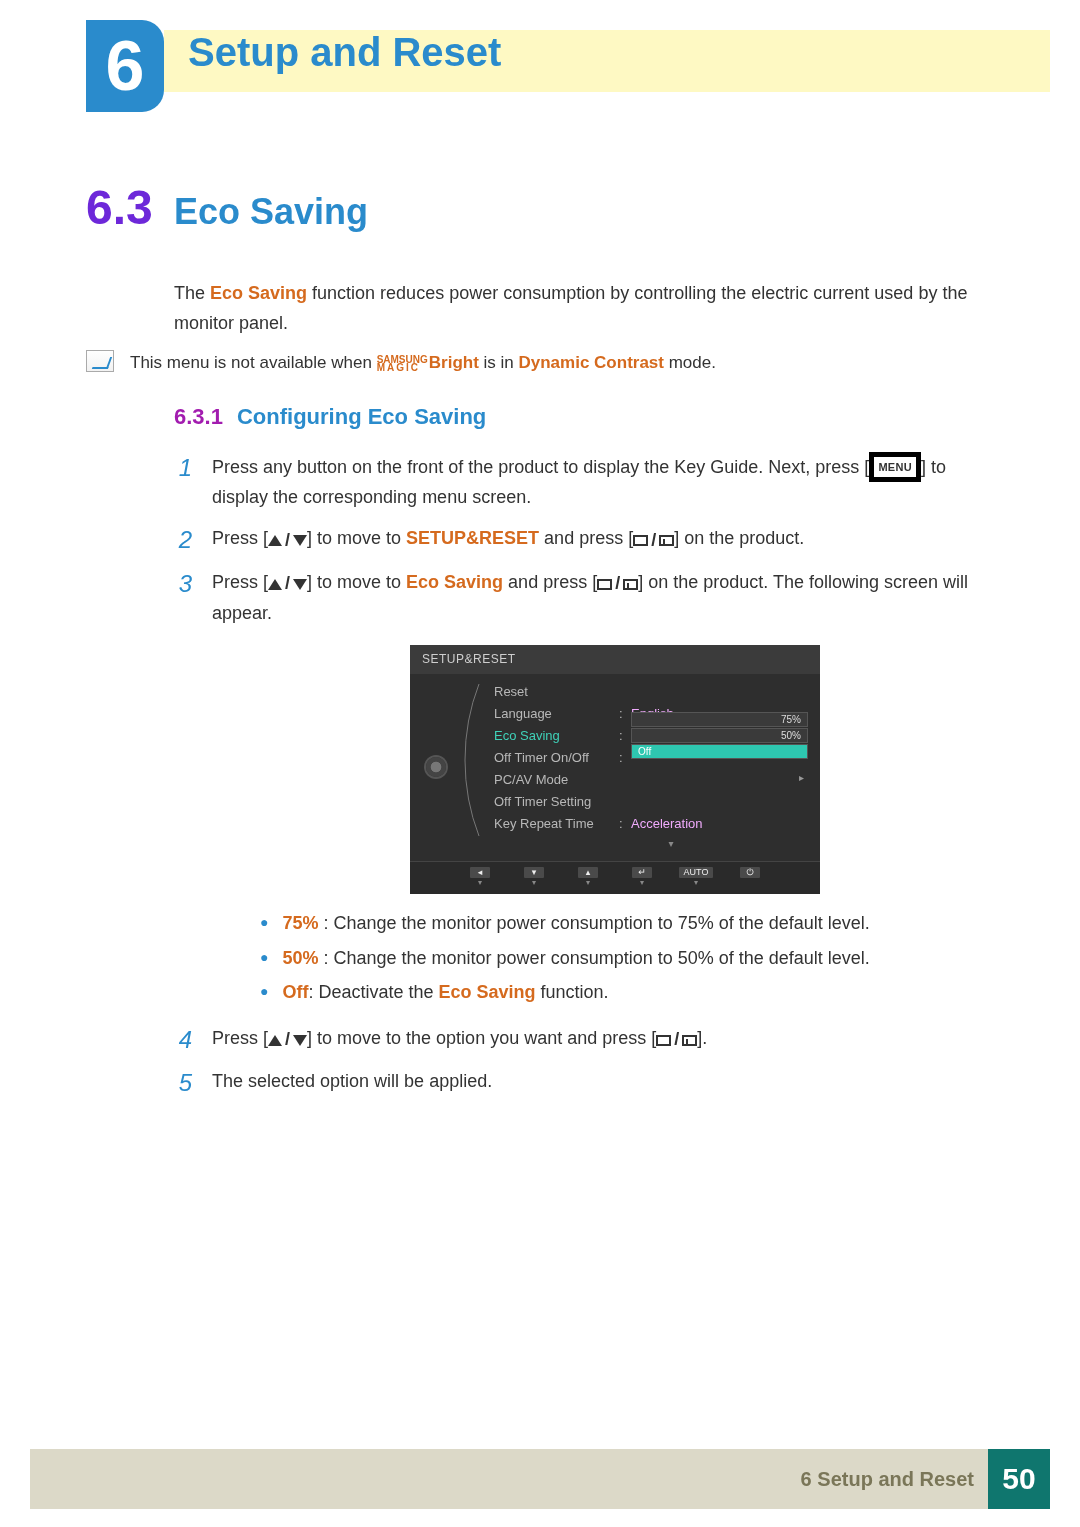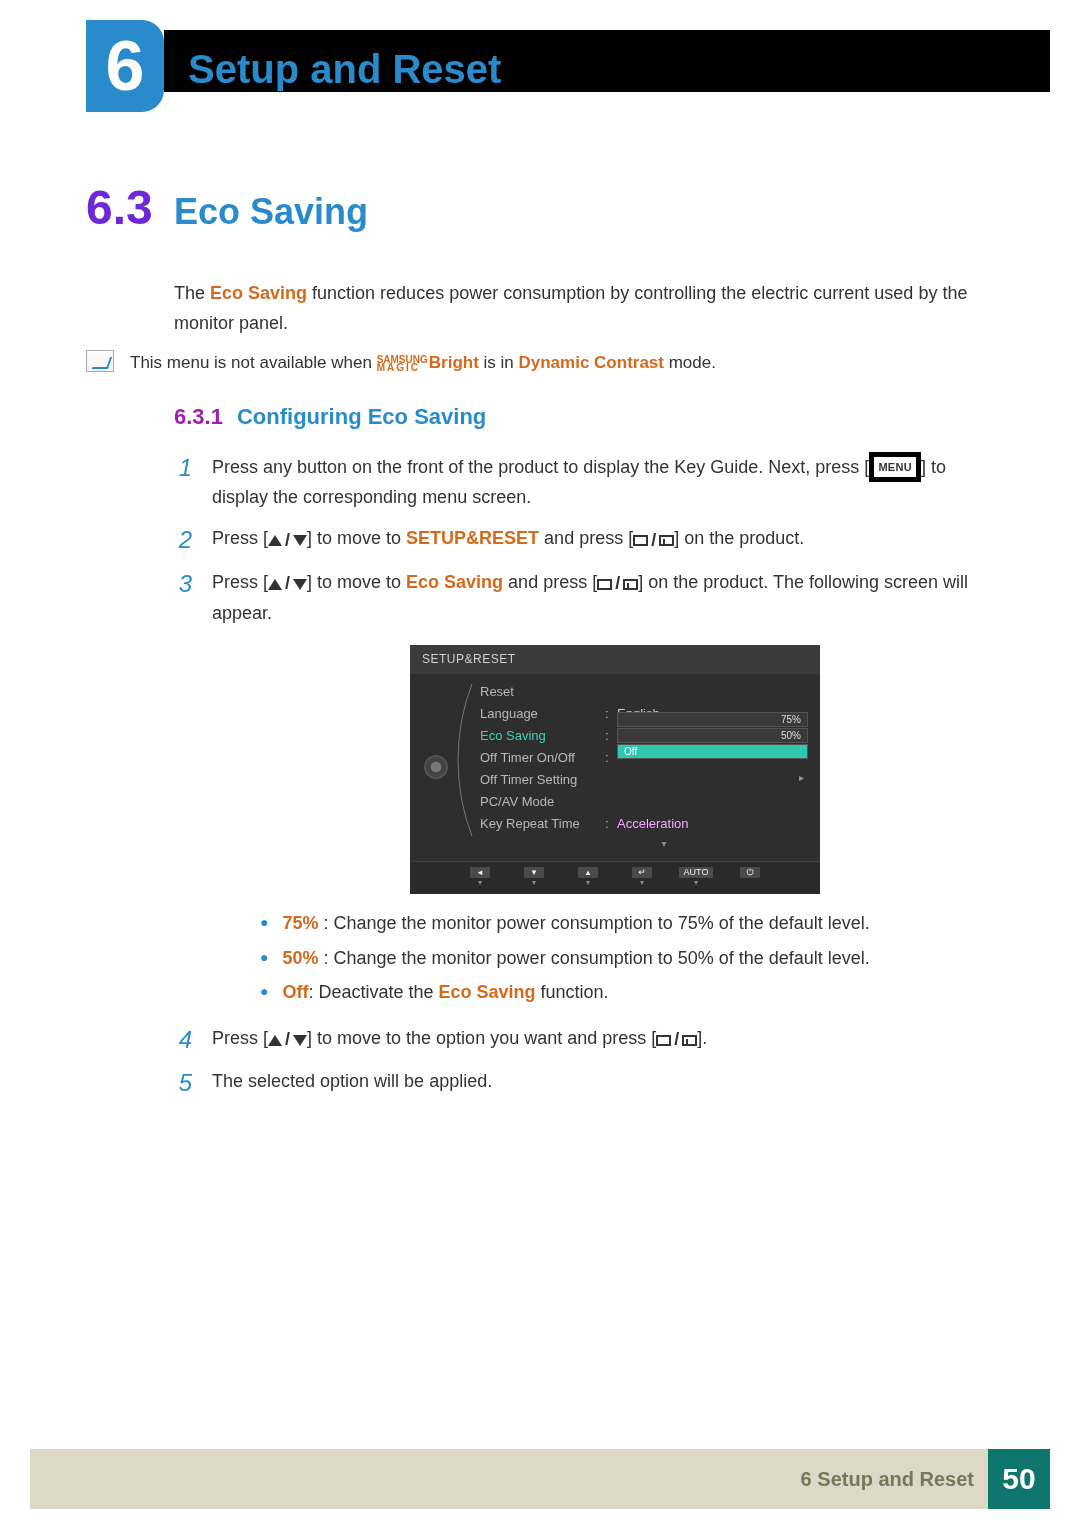--- a/index.html
+++ b/index.html
@@ -47,23 +47,23 @@
     font-size: 70px;
     font-weight: 700;
     z-index: 2;
   }
   .chapter-title-box {
     position: absolute;
     top: 30px;
     left: 164px;
     right: 30px;
     height: 62px;
-    background: #000000;
-    display: flex;
-    align-items: flex-end;
+    background: #fef9c3;
+    display: flex;
+    align-items: flex-start;
     padding-left: 24px;
     z-index: 3;
   }
   .chapter-title {
     font-size: 40px;
     font-weight: 700;
     color: #2a8bcc;
   }
   
   .content {
@@ -239,21 +239,21 @@
   }
   .osd-header {
     background: #3b3b3b;
     padding: 5px 12px;
     font-size: 12px;
     letter-spacing: 0.5px;
   }
   .osd-body {
     display: flex;
     padding: 6px 12px 8px 12px;
-    gap: 6px;
+    gap: 13px;
   }
   .osd-gear-col {
     width: 28px;
     display: flex;
     align-items: center;
     justify-content: center;
   }
   .gear {
     width: 20px; height: 20px;
     border-radius: 50%;
@@ -482,24 +482,24 @@
                     <div class="osd-opt">75%</div>
                     <div class="osd-opt">50%</div>
                     <div class="osd-opt sel">Off</div>
                   </div>
                 </div>
                 <div class="osd-row">
                     <div class="osd-label">Off Timer On/Off</div>
                     <div class="osd-colon">:</div>
                   </div>
                 <div class="osd-row">
+                    <div class="osd-label">PC/AV Mode</div>
+                  </div>
+                <div class="osd-row">
                     <div class="osd-label">Off Timer Setting</div>
-                  </div>
-                <div class="osd-row">
-                    <div class="osd-label">PC/AV Mode</div>
                   </div>
                 <div class="osd-row">
                     <div class="osd-label">Key Repeat Time</div>
                     <div class="osd-colon">:</div>
                     <div class="osd-value">Acceleration</div>
                   </div>
                 <div class="osd-caret-down">▾</div>
                 <div class="osd-right-arrow">▸</div>
               </div>
             </div>

